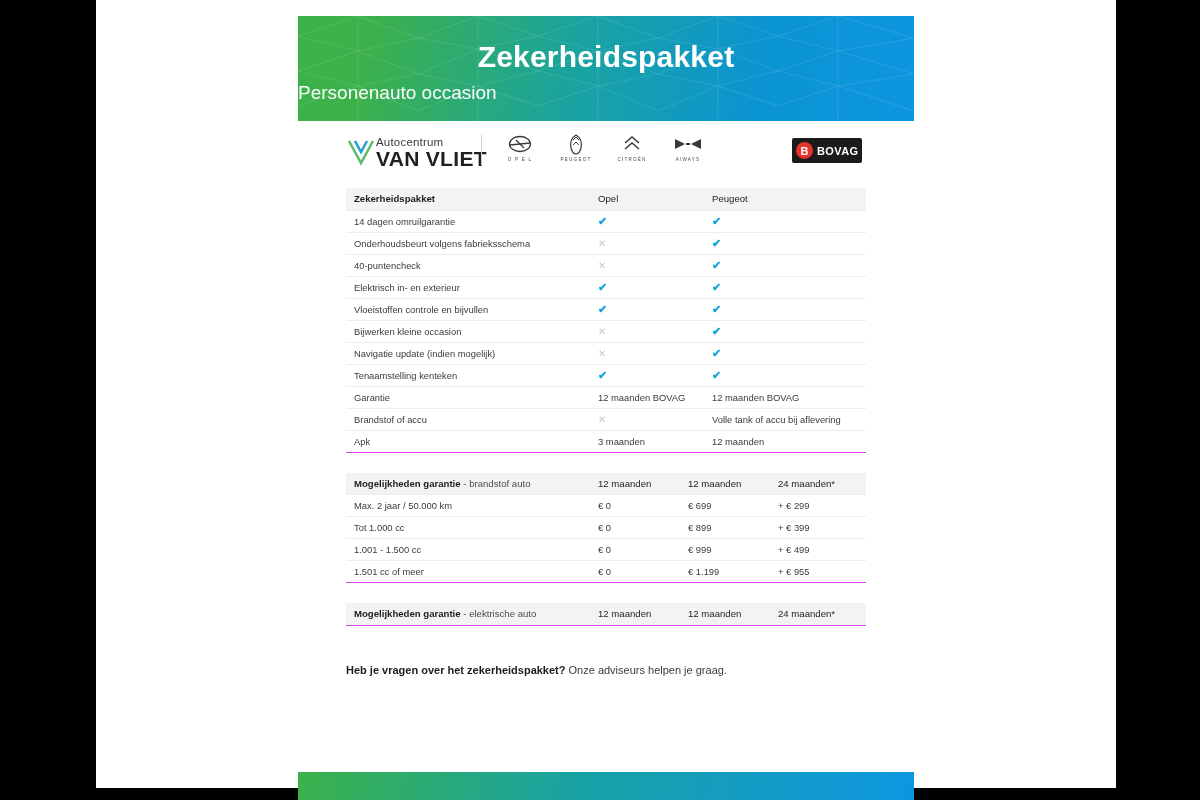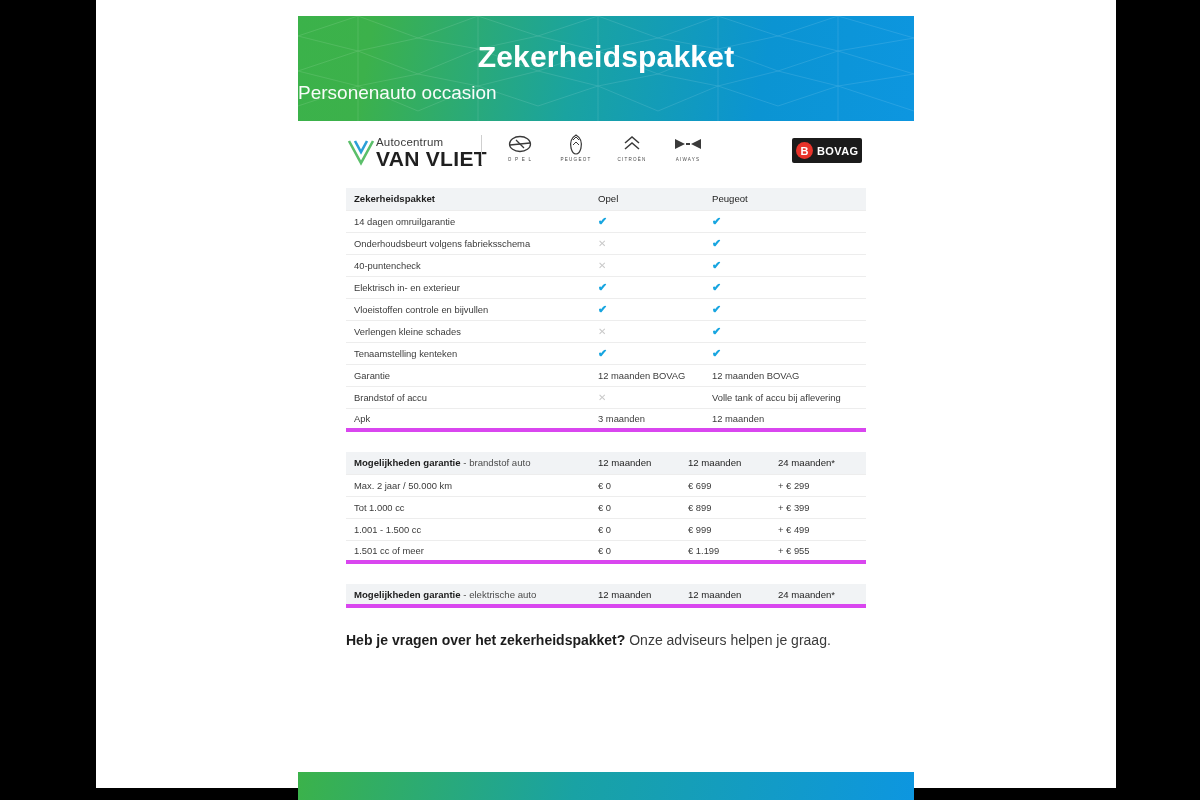--- a/index.html
+++ b/index.html
@@ -101,41 +101,41 @@
     font-weight: bold;
     color: #1d1d1d;
     font-size: 9.6px;
     height: 23px;
     padding: 0 8px;
     border-bottom: 1px solid #e3e5e8;
   }
   .head-row td.sub { font-weight: normal; }
   .head-row .light { font-weight: normal; color: #4c4c4c; }
   .t-main td, .t-opt td { height: 22px; padding: 0 8px; border-bottom: 1px solid #ededed; vertical-align: middle; }
-  .t-main tr:last-child td, .t-opt tr:last-child td { border-bottom: 4px solid #d946ef; }
+  .t-main tr:last-child td, .t-opt tr:last-child td { border-bottom: 1px solid #d946ef; }
   .c1 { width: 244px; }
   .c2 { width: 114px; }
   .c3 { width: 162px; }
   .o1 { width: 244px; }
   .o2 { width: 90px; }
   .o3 { width: 90px; }
   .o4 { width: 96px; }
   .check { color: #17a5e0; font-size: 11px; font-weight: bold; }
   .cross { color: #c9c9c9; font-size: 10px; }
   .gap { height: 20px; }
   .footnote {
     margin-top: 14px;
     font-size: 8.4px;
     color: #555;
     line-height: 1.6;
     width: 495px;
   }
   .cta {
-    margin-top: 24px;
-    font-size: 14px;
+    margin-top: 38px;
+    font-size: 11px;
     color: #1d1d1d;
   }
   .cta b { font-weight: bold; }
   .cta span { color: #3b3b3b; }
   
   .bottom-bar {
     position: absolute;
     left: 202px; top: 772px;
     width: 616px; height: 28px;
     background: linear-gradient(100deg, #3bb24a 0%, #19a2a4 45%, #0d96e0 100%);
@@ -259,21 +259,26 @@
           <td>Elektrisch in- en exterieur</td>
           <td><span class="check">✔</span></td>
           <td><span class="check">✔</span></td>
         </tr>
         <tr>
           <td>Vloeistoffen controle en bijvullen</td>
           <td><span class="check">✔</span></td>
           <td><span class="check">✔</span></td>
         </tr>
         <tr>
-          <td>Verlengen kleine schades</td>
+          <td>Bijwerken kleine occasion</td>
+          <td><span class="cross">✕</span></td>
+          <td><span class="check">✔</span></td>
+        </tr>
+        <tr>
+          <td>Navigatie update (indien mogelijk)</td>
           <td><span class="cross">✕</span></td>
           <td><span class="check">✔</span></td>
         </tr>
         <tr>
           <td>Tenaamstelling kenteken</td>
           <td><span class="check">✔</span></td>
           <td><span class="check">✔</span></td>
         </tr>
         <tr>
           <td>Garantie</td>

